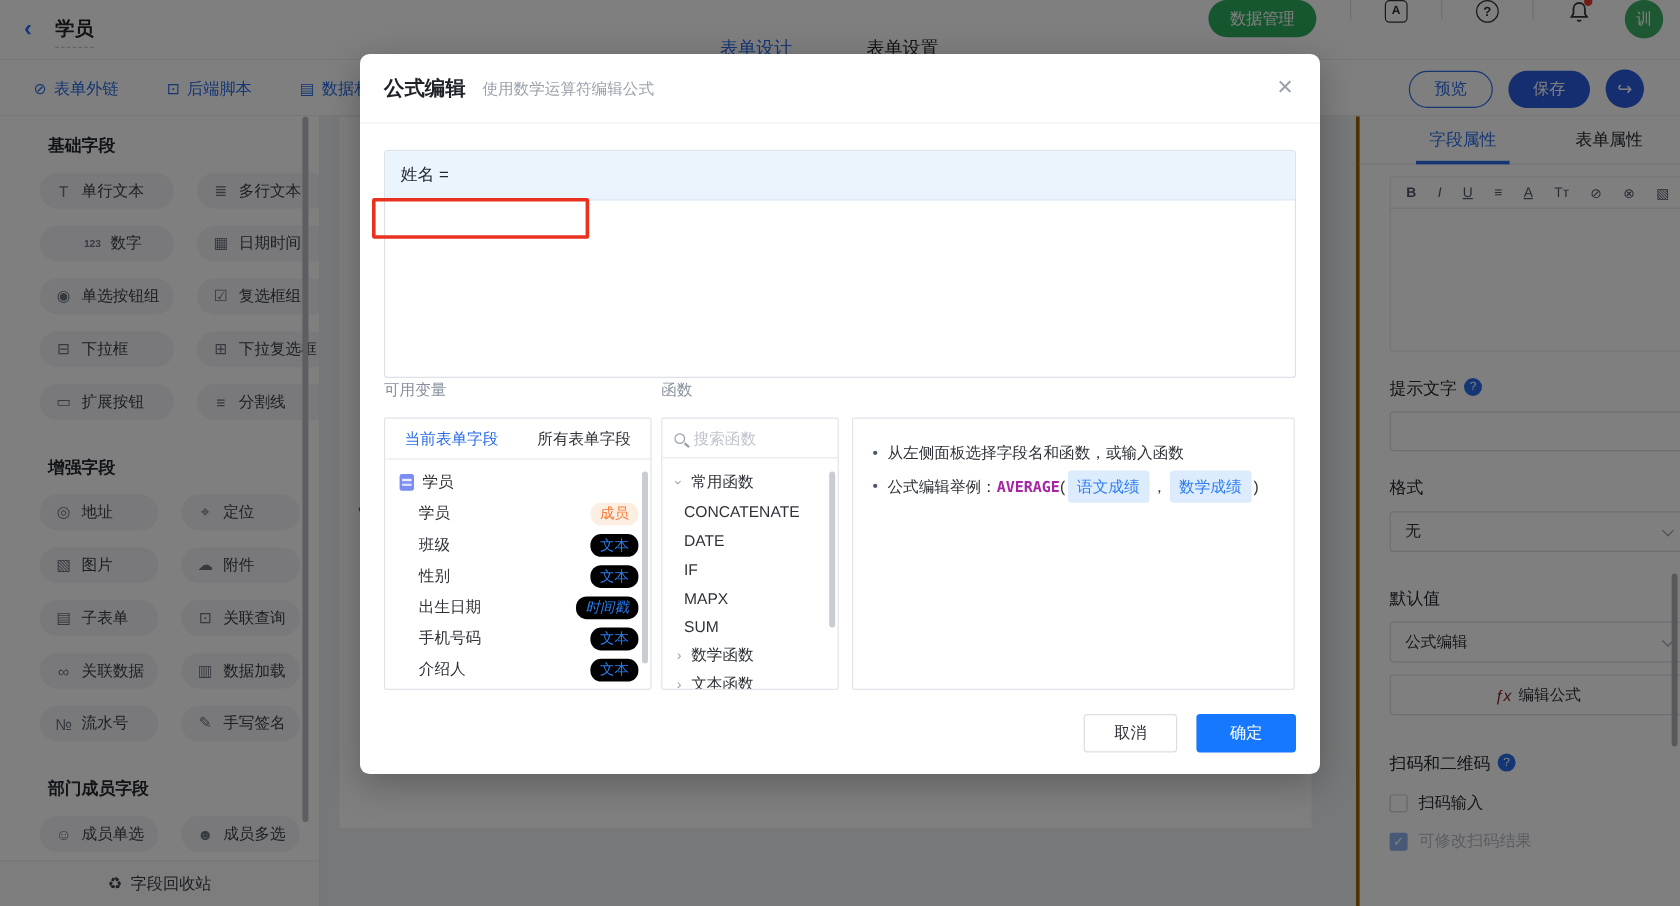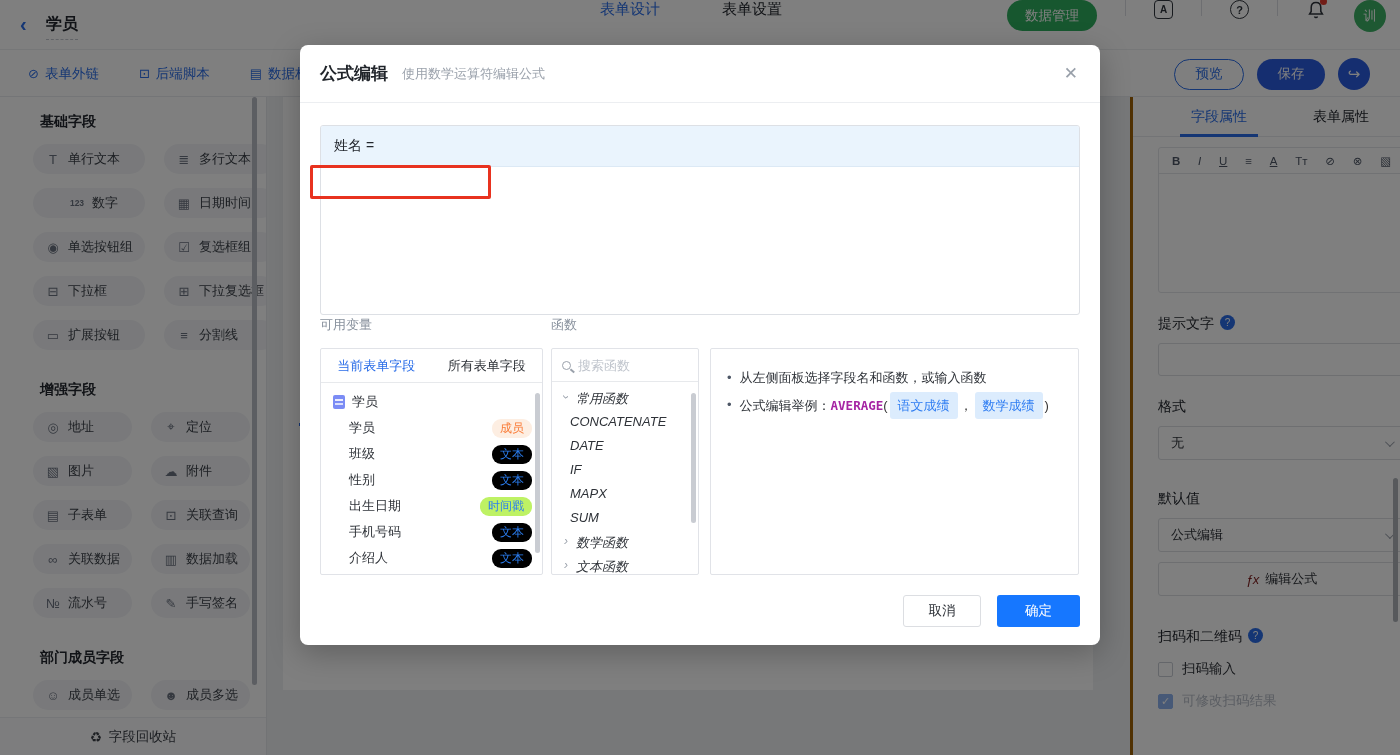--- a/index.html
+++ b/index.html
@@ -4,21 +4,21 @@
 <style>
   * { margin:0; padding:0; box-sizing:border-box; }
   html,body { width:1400px; height:755px; }
   body { font-family:"Liberation Sans","DejaVu Sans",sans-serif; color:#1f2329; background:#eef0f3; }
   .screen { position:relative; width:1400px; height:755px; overflow:hidden; background:#eef0f3; }
 
   
   .topbar { position:absolute; left:0; top:0; width:1400px; height:50px; background:#fff; border-bottom:1px solid #eceef1; z-index:1; }
   .back { position:absolute; left:20px; top:13px; font-size:20px; color:#2a6de8; font-weight:bold; cursor:pointer; }
   .apptitle { position:absolute; left:46px; top:14px; font-size:16px; font-weight:bold; color:#23272e; padding-bottom:4px; border-bottom:1px dashed #c3c7cf; }
-  .top-tabs { position:absolute; left:600px; top:0; height:50px; display:flex; gap:62px; align-items:flex-start; }
+  .top-tabs { position:absolute; left:600px; top:0; height:50px; display:flex; gap:62px; align-items:flex-end; }
   .top-tab { font-size:15px; color:#23272e; cursor:pointer; }
   .top-tab.active { color:#2a6de8; }
   .top-right { position:absolute; right:14px; top:0; height:50px; display:flex; align-items:flex-start; gap:28px; }
   .pill-green { height:31px; padding:0 18px; border-radius:16px; background:#2fae5e; color:#fff; font-size:13.5px; display:flex; align-items:center; cursor:pointer; }
   .tdiv { width:1px; height:16px; background:#dadde2; }
   .icon-book { width:19px; height:19px; border:1.6px solid #2f343c; border-radius:4px; font-size:10px; font-weight:bold; display:flex; align-items:center; justify-content:center; color:#2f343c; cursor:pointer; }
   .icon-help { width:19px; height:19px; border:1.6px solid #2f343c; border-radius:50%; font-size:11px; font-weight:bold; display:flex; align-items:center; justify-content:center; color:#2f343c; cursor:pointer; }
   .icon-bell { position:relative; width:20px; height:20px; cursor:pointer; }
   .icon-bell svg { display:block; }
   .bell-dot { position:absolute; right:-1px; top:-2px; width:7px; height:7px; border-radius:50%; background:#e23b2e; }
@@ -106,31 +106,31 @@
   .vtab.active { color:#2a6de8; }
   .vlist { position:relative; padding-top:6px; }
   .vrow { height:26px; display:flex; align-items:center; padding:0 10px 0 28px; cursor:pointer; }
   .vrow.parent { padding-left:12px; gap:7px; }
   .docicon { width:12px; height:14px; background:#7b8cf5; border-radius:2px; position:relative; flex:none; }
   .docicon::after { content:""; position:absolute; left:2px; top:4px; width:8px; height:2px; background:#fff; opacity:.85; box-shadow:0 4px 0 rgba(255,255,255,.85); }
   .vname { font-size:13px; color:#2e3238; flex:1; }
   .badge { font-size:12px; border-radius:9px; padding:1px 8px; flex:none; }
   .b-member { color:#fa7a35; background:#fdeee2; }
   .b-text { color:#2a7df0; background:#000000; }
-  .b-ts { color:#2a7df0; background:#bef264; }
+  .b-ts { color:#2a7df0; background:#000000;font-style:italic; }
   .pscroll { position:absolute; right:2px; width:5px; border-radius:3px; background:#c9ccd2; }
 
   .funcs { left:251px; width:148px; }
   .fsearch { height:33px; border-bottom:1px solid #e7e9ec; display:flex; align-items:center; gap:7px; padding:0 10px; }
   .mag { width:9px; height:9px; border:1.5px solid #9aa1ab; border-radius:50%; position:relative; flex:none; }
   .mag::after { content:""; position:absolute; left:7px; top:8px; width:5px; height:1.5px; background:#9aa1ab; transform:rotate(40deg); }
   .fsearch input { border:0; outline:0; width:100px; font-size:13px; color:#2e3238; font-family:inherit; }
   .fsearch input::placeholder { color:#bfc4cc; }
   .ftree { position:relative; padding-top:8px; }
-  .frow { height:24px; display:flex; align-items:flex-start; font-size:13px; color:#2e3238; cursor:pointer;font-style:italic; }
+  .frow { height:24px; display:flex; align-items:center; font-size:13px; color:#2e3238; cursor:pointer; }
   .frow .arrow { width:16px; text-align:center; color:#9aa1ab; font-size:12px; flex:none; }
   .frow.item { padding-left:18px; }
   .frow.group { padding-left:6px; gap:2px; }
   .arr-open { display:inline-block; transform:rotate(90deg); }
 
   .tips { left:410px; width:369px; padding:16px 16px; font-size:13px; color:#2e3238; line-height:25px; }
   .tiprow { display:flex; gap:8px; align-items:flex-start; }
   .bullet { color:#4e5766; flex:none; }
   .tips .fn { font-family:"DejaVu Sans Mono","Liberation Mono",monospace; font-size:12.5px; }
   .tips .chip { margin:0 2px; }

